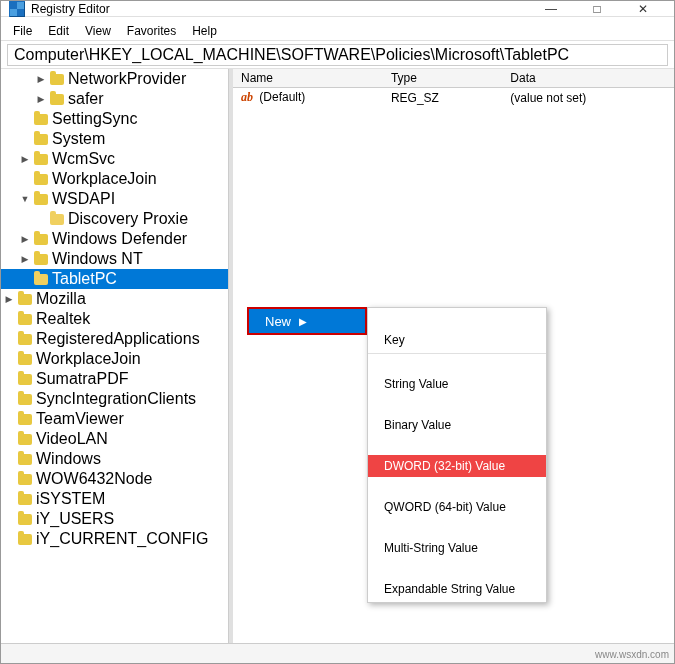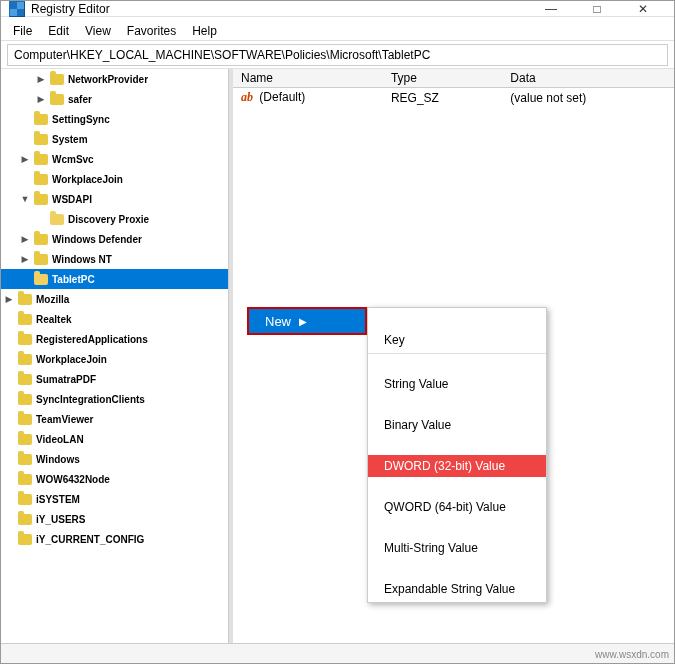--- a/index.html
+++ b/index.html
@@ -93,21 +93,21 @@
       padding: 2px 6px;
       border-bottom: 1px solid #e0e0e0;
       background: #fff;
     }
 
     .address-input {
       flex: 1;
       height: 22px;
       border: 1px solid #ccc;
       padding: 2px 6px;
-      font-size: 12px;
+      font-size: 16px;
       font-family: 'Segoe UI', Arial, sans-serif;
       background: #fff;
       outline: none;
     }
 
     
     .main-area {
       display: flex;
       flex: 1;
       overflow: hidden;
@@ -184,21 +184,21 @@
       content: '';
       position: absolute;
       top: -3px;
       left: 0;
       width: 6px;
       height: 3px;
       background: #f0d060;
       border-radius: 2px 2px 0 0;
     }
 
-    .tree-label { font-size: 10px; font-weight: bold; }
+    .tree-label { font-size: 16px; }
 
     
     .right-pane {
       flex: 1;
       overflow: auto;
       background: #fff;
       position: relative;
     }
 
     

